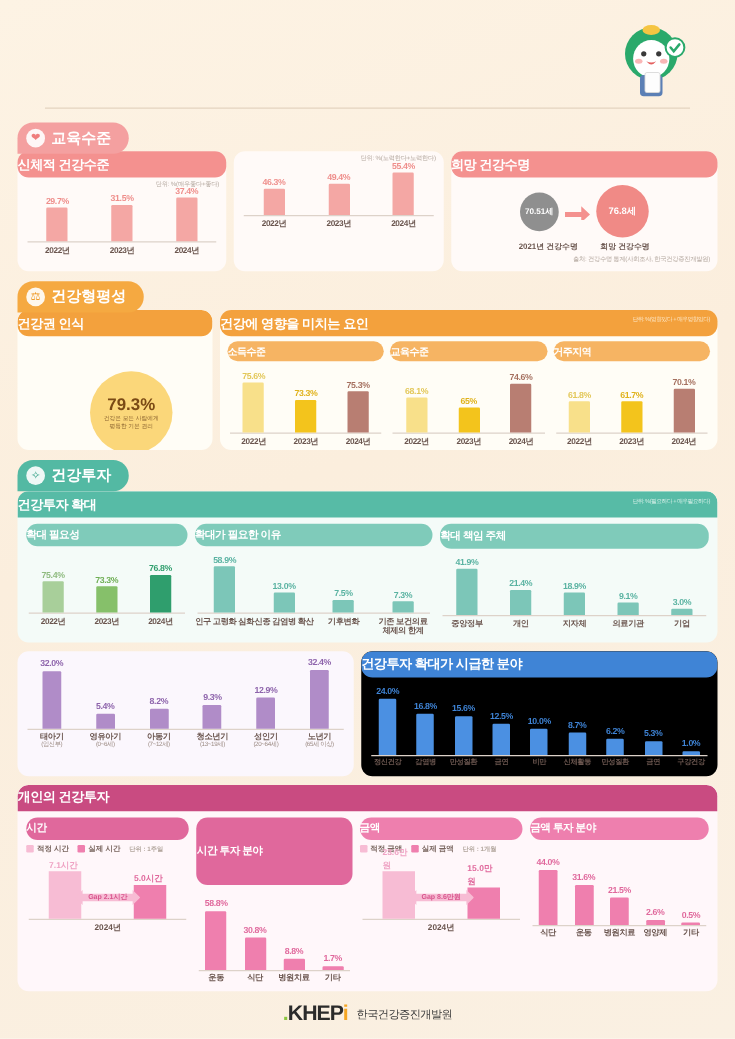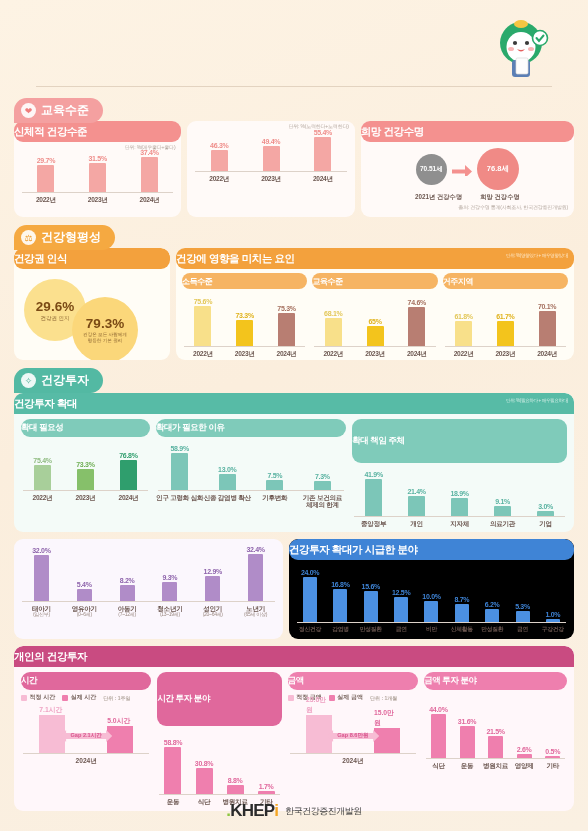--- a/index.html
+++ b/index.html
@@ -199,24 +199,20 @@
   <div class="sec" style="margin-top:8px;">
     <div class="sec-tab tab-orange">
       <span class="tab-ic">⚖</span>
       <span>건강형평성</span>
     </div>
 
     <div class="row" style="height:112px;">
       <div class="card" style="flex:1;background:#fffdf6;padding:0;overflow:hidden;">
         <div class="cap cap-orange">건강권 인식</div>
         <div style="position:relative;height:88px;">
-          <div class="circ" style="position:absolute;left:10px;top:10px;width:62px;height:62px;background:#fbe08e;">
-            <span style="font-size:13.5px;font-weight:bold;color:#7a4a15;">29.6%</span>
-            <span style="font-size:5.5px;color:#8a6330;margin-top:1px;">건강권 인지</span>
-          </div>
           <div class="circ" style="position:absolute;left:58px;top:28px;width:66px;height:66px;background:#fbd77a;">
             <span style="font-size:13.5px;font-weight:bold;color:#7a4a15;">79.3%</span>
             <span style="font-size:4.6px;color:#8a6330;margin-top:1px;text-align:center;white-space:pre-line;line-height:1.25;">건강은 모든 사람에게
 평등한 기본 권리</span>
           </div>
         </div>
       </div>
 
       <div class="card" style="flex:2.55;background:#fffdf6;padding:0;">
         <div class="cap cap-orange" style="position:relative;">
@@ -360,21 +356,21 @@
           <div class="xlabs">
             <span class="xl">인구 고령화 심화</span>
             <span class="xl">신종 감염병 확산</span>
             <span class="xl">기후변화</span>
             <span class="xl" style="white-space:pre-line;">기존 보건의료
 체제의 한계</span>
           </div>
         </div>
 
         <div style="flex:1.75;">
-          <div class="cap cap-green2" style="font-size:8.5px;padding:16px 0;border-radius:9px;">확대 책임 주체</div>
+          <div class="cap cap-green2" style="font-size:8.5px;padding:4px 0;border-radius:9px;">확대 책임 주체</div>
           <div class="bars" style="height:47px;margin-top:6px;">
             <div class="bcol">
                 <span class="bval v-tl">41.9%</span>
                 <span class="bar c-tl" style="height:37px;"></span>
               </div>
             <div class="bcol">
                 <span class="bval v-tl">21.4%</span>
                 <span class="bar c-tl" style="height:20px;"></span>
               </div>
             <div class="bcol">

